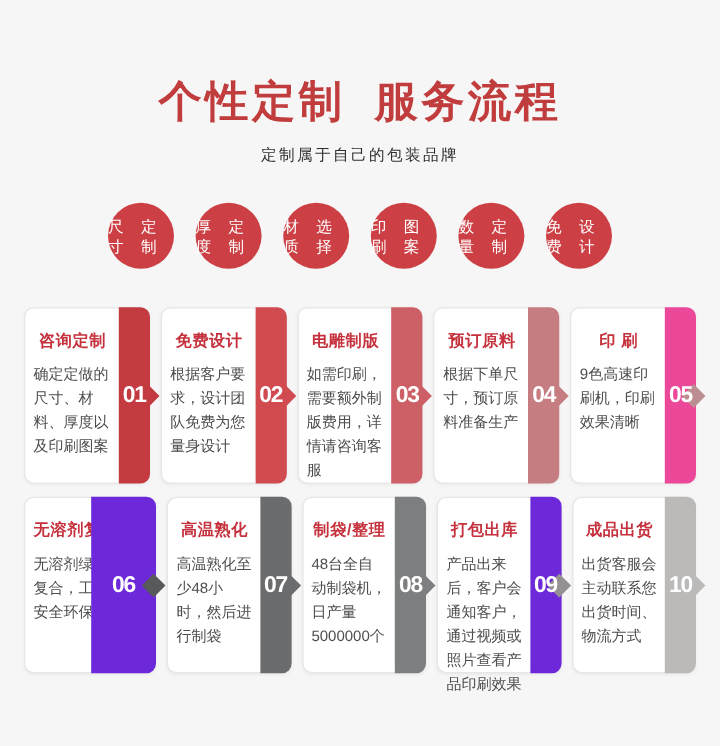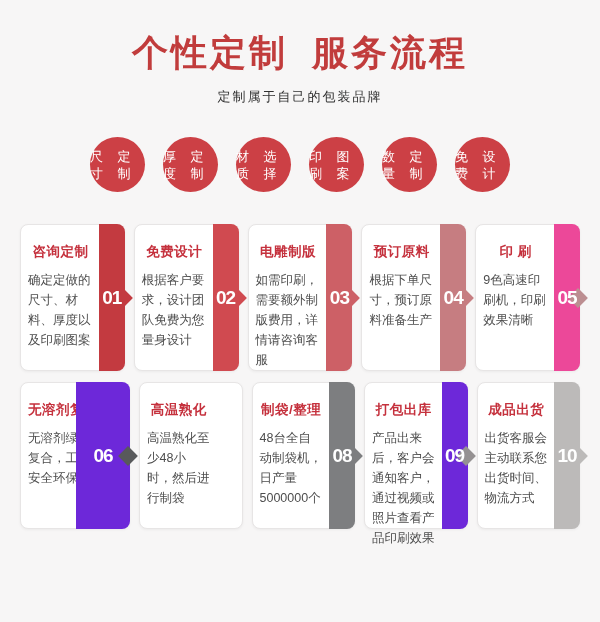--- a/index.html
+++ b/index.html
@@ -5,21 +5,21 @@
   html, body { margin: 0; padding: 0; }
   .page {
     position: relative;
     width: 600px;
     height: 622px;
     background: #f7f6f6;
     font-family: "Liberation Sans", "DejaVu Sans", sans-serif;
     overflow: hidden;
   }
   .main-title {
-    padding-top: 32px;
+    padding-top: 64px;
     text-align: center;
     font-family: "Liberation Serif", "DejaVu Serif", serif;
     font-size: 36px;
     font-weight: 700;
     color: #c13c3c;
     letter-spacing: 3px;
     line-height: 1.2;
     white-space: pre;
   }
   .subtitle {
@@ -223,20 +223,24 @@
           <div class="step-arrow" style="background: rgb(88, 89, 91);"></div>
           <div class="step-num">06</div>
         </div>
       </div>
 
       <div class="step-card">
         <div class="step-body">
           <div class="step-title">高温熟化</div>
           <div class="step-desc">高温熟化至少48小时，然后进行制袋</div>
         </div>
+        <div class="step-bar" style="background: rgb(107, 108, 110);">
+          <div class="step-arrow" style="background: rgb(107, 108, 110);"></div>
+          <div class="step-num">07</div>
+        </div>
       </div>
 
       <div class="step-card">
         <div class="step-body">
           <div class="step-title">制袋/整理</div>
           <div class="step-desc">48台全自动制袋机，日产量5000000个</div>
         </div>
         <div class="step-bar" style="background: rgb(125, 126, 128);">
           <div class="step-arrow" style="background: rgb(125, 126, 128);"></div>
           <div class="step-num">08</div>

